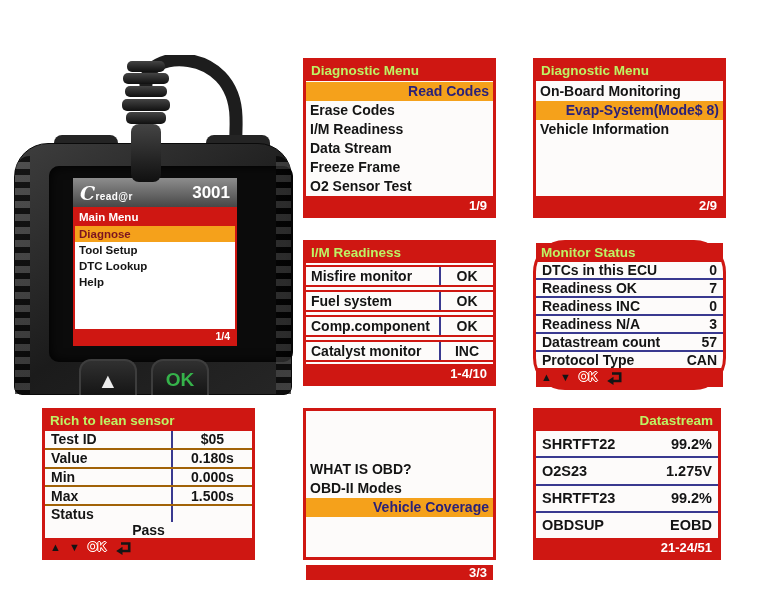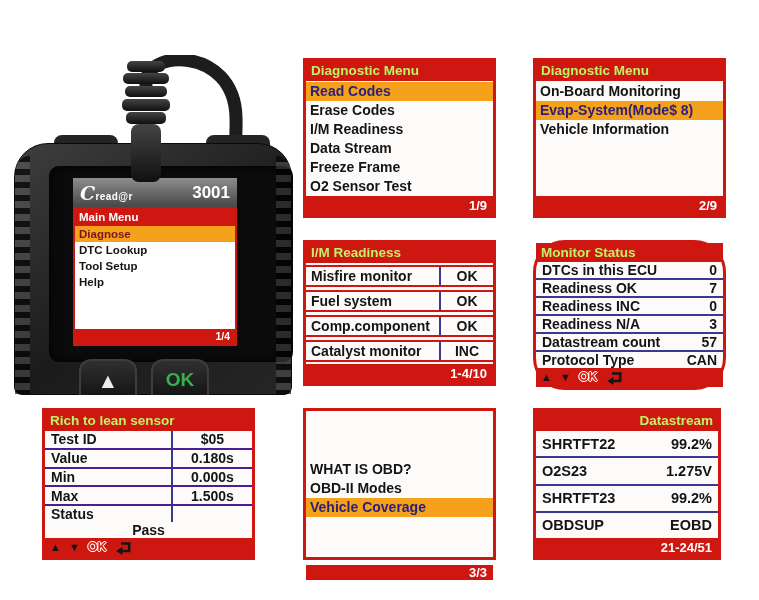--- a/index.html
+++ b/index.html
@@ -18,34 +18,34 @@
   #p-ds {left:533px;top:408px;width:188px;height:152px;text-align:right;}
 
   .p-head{background:#cf1712;color:#bef264;font-size:13.5px;line-height:20px;height:20px;padding:0 5px;
           white-space:nowrap;overflow:hidden;}
   .p-foot{margin-top:auto;background:#cf1712;color:#fff;font-size:13px;height:19px;padding:0 6px;
           display:flex;align-items:center;justify-content:flex-end;gap:8px;}
   .p-foot.icons{justify-content:flex-start;padding-left:5px;}
 
   .m-list{display:flex;flex-direction:column;padding-top:1px;}
   .m-item{font-size:14px;line-height:19px;padding:0 4px;color:#141414;white-space:nowrap;}
-  .m-item.hl{background:#f5a11b;color:#2b2178;}
+  .m-item.hl{background:#f5a11b;color:#2b2178;text-align:right;}
 
   .t-body{flex:1;display:flex;flex-direction:column;font-size:14px;color:#141414;}
   
   .t-body.boxed{padding:2px 0;gap:3px;}
   .boxed .t-row{flex:1;display:flex;align-items:stretch;border-top:2px solid #cf1712;border-bottom:2px solid #cf1712;}
   .boxed .t-label{flex:1;display:flex;align-items:center;padding:0 5px;}
   .boxed .t-value{width:52px;display:flex;align-items:center;justify-content:center;border-left:2px solid #39398f;}
   
   .lined .t-row{flex:1;display:flex;align-items:center;justify-content:space-between;
                 padding:0 6px;border-bottom:2px solid #39398f;}
   .lined .t-row:last-child{border-bottom:0;}
   
-  .split .t-row{flex:1;display:flex;align-items:stretch;border-bottom:2px solid #4c1d95;}
+  .split .t-row{flex:1;display:flex;align-items:stretch;border-bottom:2px solid #a16207;}
   .split .t-row:last-child{border-bottom:0;flex-direction:column;}
   .split .t-label{width:55%;display:flex;align-items:center;padding:0 6px;border-right:2px solid #39398f;}
   .split .t-value{flex:1;display:flex;align-items:center;justify-content:center;}
   #p-ds .t-row{font-size:14.5px;}
 
   .tri{color:#141414;font-size:11px;line-height:1;}
   .ok-glyph{color:#e02010;font-size:12.5px;line-height:1;
             text-shadow:-1px 0 #fff,1px 0 #fff,0 -1px #fff,0 1px #fff;}
   .ret-icon{display:block;}
 
@@ -106,22 +106,22 @@
     <div class="dev-body">
       <div class="bezel">
         <div class="screen">
           <div class="scr-top">
             <span class="brand">Cread@r</span>
             <span class="model">3001</span>
           </div>
           <div class="scr-ui">
             <div class="scr-head">Main Menu</div>
             <div class="scr-item hl">Diagnose</div>
+            <div class="scr-item">Tool Setup</div>
             <div class="scr-item">DTC Lookup</div>
-            <div class="scr-item">Tool Setup</div>
             <div class="scr-item">Help</div>
             <div class="scr-foot">1/4</div>
           </div>
         </div>
       </div>
       <div class="btn btn-up">
         <span class="btn-tri">▲</span>
       </div>
       <div class="btn btn-ok">
         <span>OK</span>

